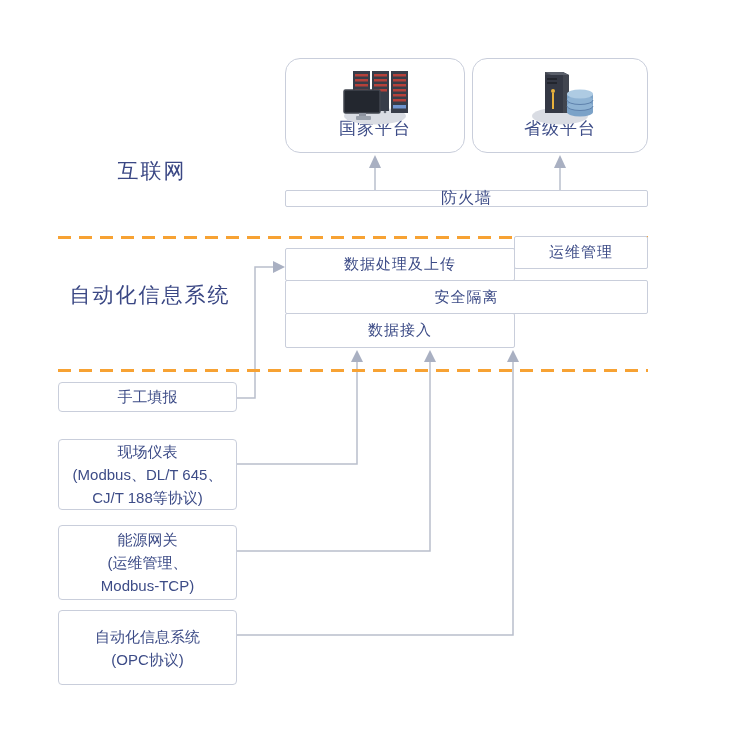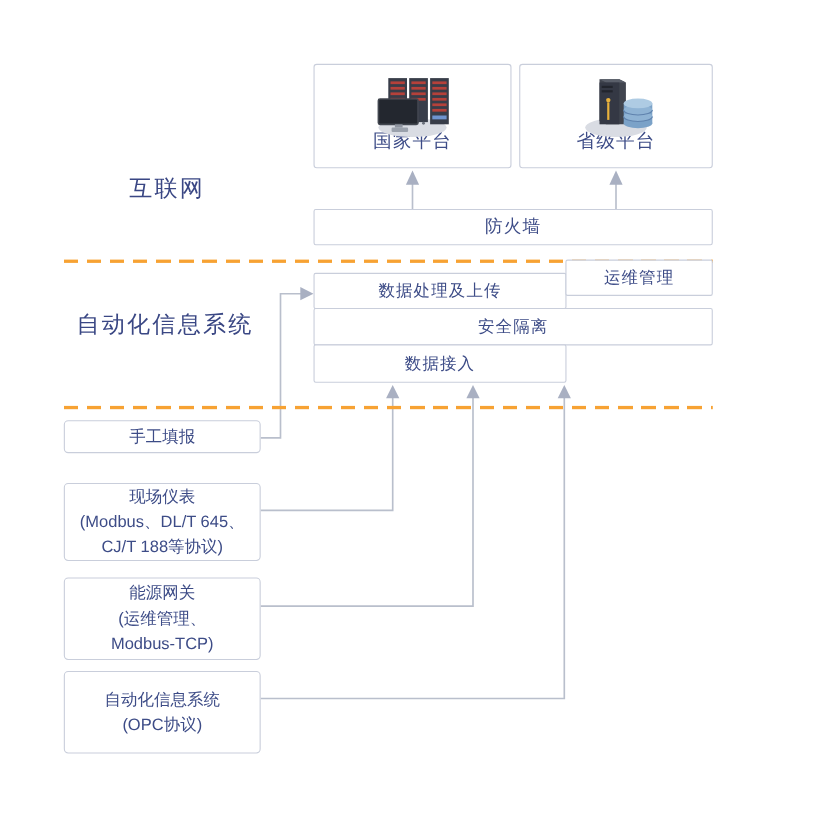--- a/index.html
+++ b/index.html
@@ -6,21 +6,21 @@
   .stage{
     position:relative;width:750px;height:750px;background:#ffffff;overflow:hidden;
     font-family:"Liberation Sans","DejaVu Sans",sans-serif;color:#3D4C87;
   }
   .box{
     position:absolute;box-sizing:border-box;background:#ffffff;
     border:1px solid #C9CEDB;border-radius:4px;
     display:flex;align-items:center;justify-content:center;
     font-size:15px;color:#3D4C87;z-index:2;
   }
-  .platform-box{flex-direction:column;justify-content:flex-end;padding-bottom:12px;border-radius:3px;}
+  .platform-box{flex-direction:column;justify-content:flex-end;padding-bottom:12px;border-radius:15px;}
   .platform-box .icon-wrap{position:absolute;top:7px;left:50%;transform:translateX(-50%);}
   .platform-box .plabel{font-size:17px;letter-spacing:1px;}
   .zone-label{
     position:absolute;z-index:2;color:#3A4784;text-align:center;
     font-weight:500;letter-spacing:2px;
   }
   .zone-label.internet{left:90px;top:157px;width:124px;font-size:21px;}
   .zone-label.device{left:52px;top:281px;width:196px;font-size:21px;}
   .dashed-line{
     position:absolute;height:3px;z-index:1;
@@ -120,21 +120,21 @@
           <ellipse cx="65" cy="34" rx="13" ry="4.5" fill="#8FB3D4"></ellipse>
           <ellipse cx="65" cy="28" rx="13" ry="4.5" fill="#AECBE3"></ellipse>
           <path d="M52,34 a13,4.5 0 0 0 26,0" fill="none" stroke="#5F82AD" stroke-width="1"></path>
           <path d="M52,40 a13,4.5 0 0 0 26,0" fill="none" stroke="#5F82AD" stroke-width="1"></path>
         </g>
       </svg>
     </span>
     <span class="plabel">省级平台</span>
   </div>
 
-  <div class="box" style="left:285px;top:190px;width:363px;height:33px;border-radius:2px;">
+  <div class="box" style="left:285px;top:190px;width:363px;height:17px;border-radius:2px;">
     <span class="mid-label" style="font-size:16px">防火墙</span>
   </div>
 
   <div class="box" style="left:285px;top:248px;width:230px;height:33px;border-radius:2px;">
     <span class="mid-label">数据处理及上传</span>
   </div>
   <div class="box" style="left:514px;top:236px;width:134px;height:33px;border-radius:2px;">
     <span class="mid-label">运维管理</span>
   </div>
   <div class="box" style="left:285px;top:280px;width:363px;height:34px;border-radius:2px;">

